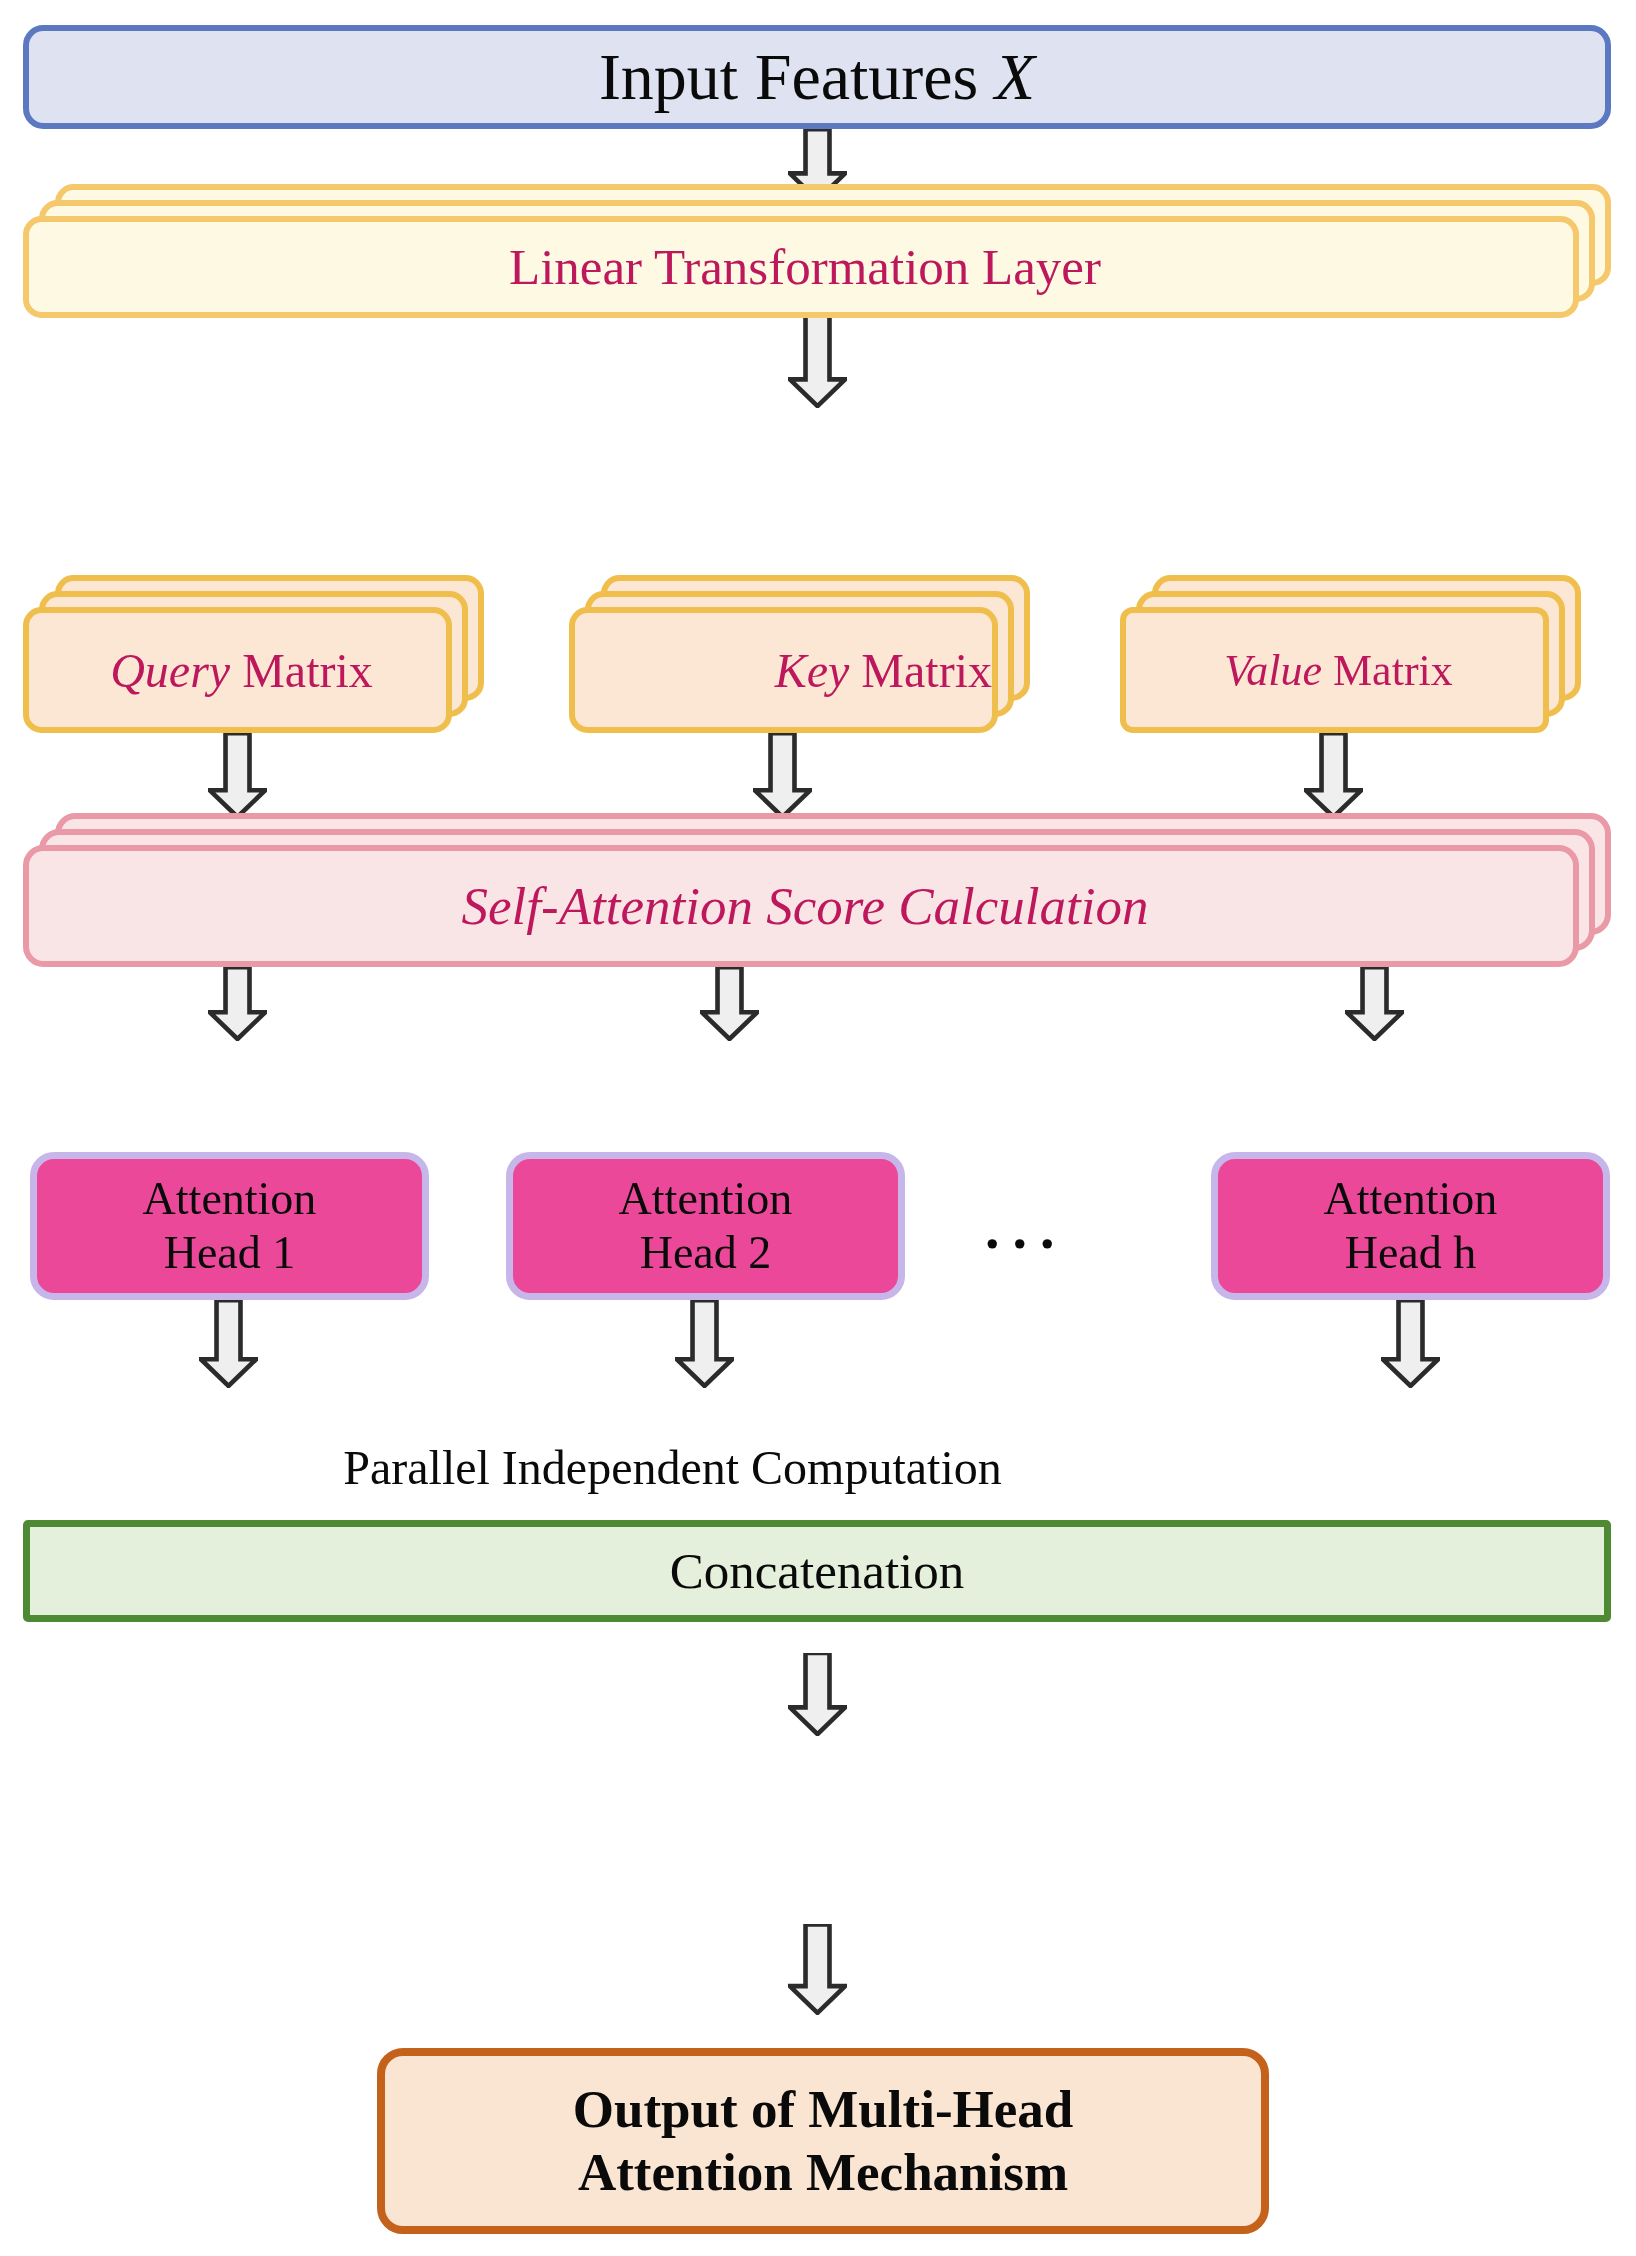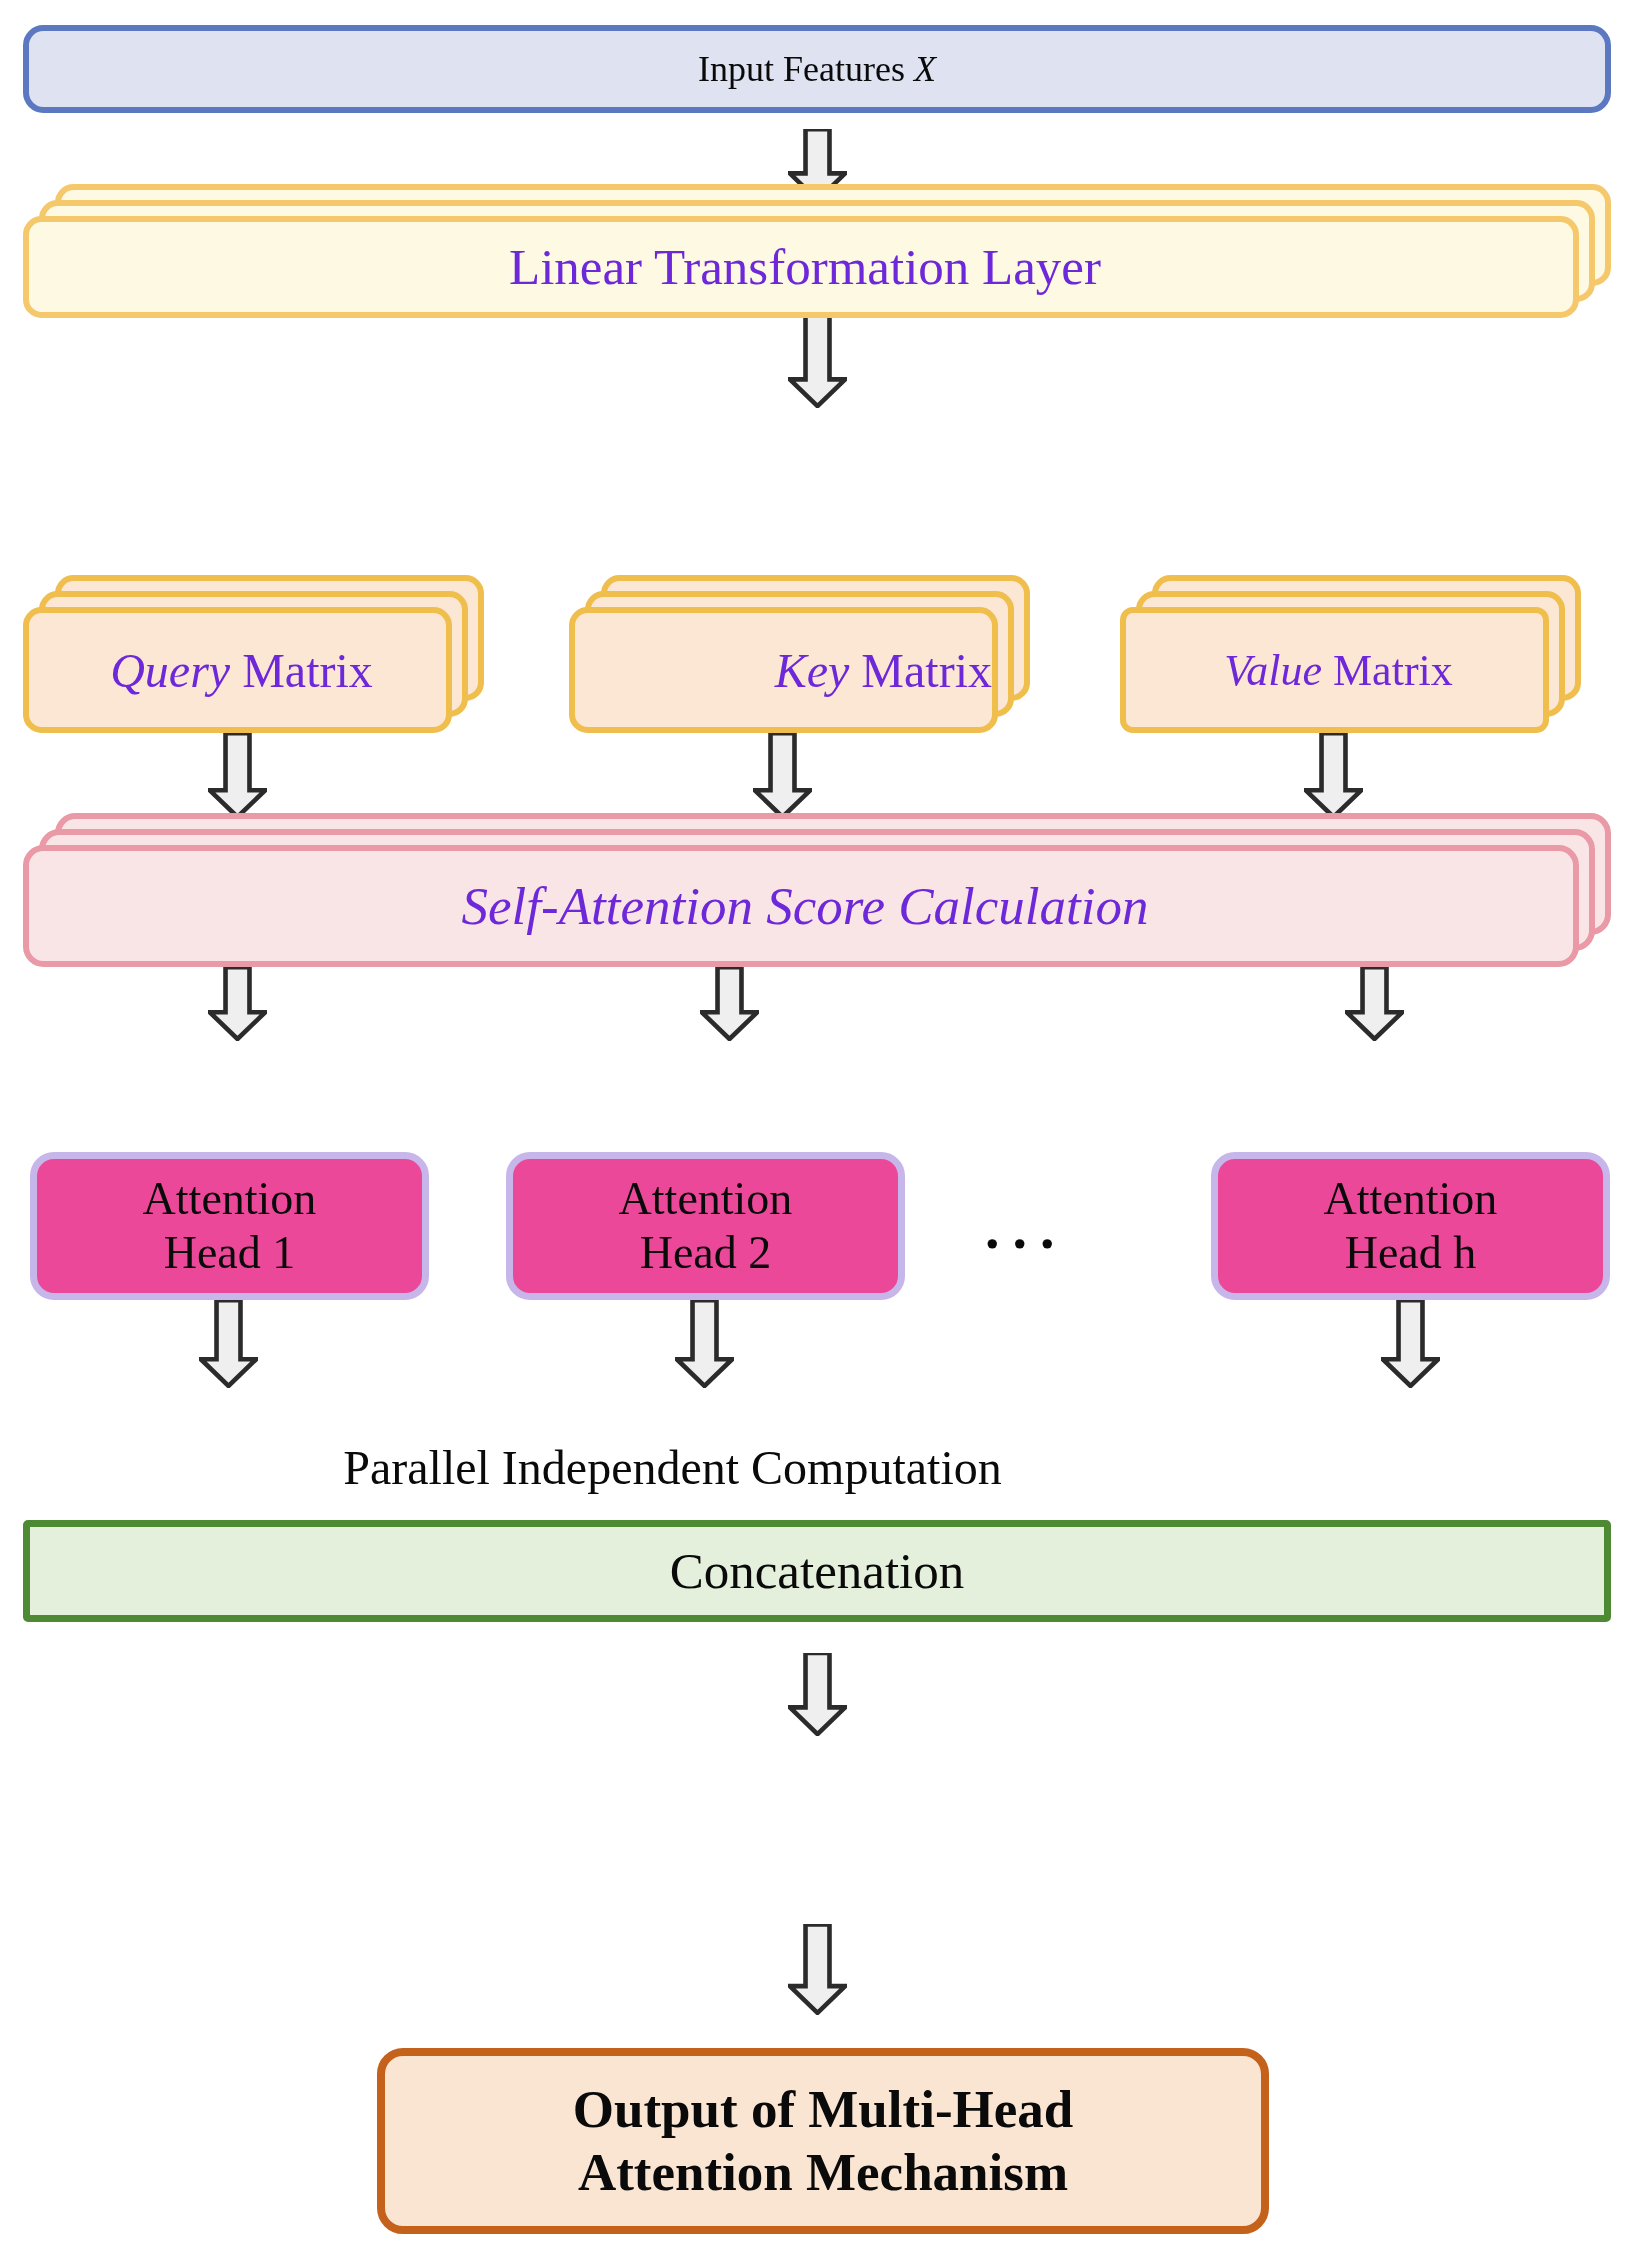--- a/index.html
+++ b/index.html
@@ -40,21 +40,21 @@
   .stack .card {
     position: absolute;
     box-sizing: border-box;
     border-style: solid;
   }
   .stack .front {
     display: flex;
     align-items: center;
     justify-content: center;
     text-align: center;
-    color: #6d28d9;
+    color: #be185d;
     padding-left: 8px;
   }
 
   
   .blue   { background: #DEE2F1; border-color: #5B78C0; }
   .yellow { background: #FDF9E3; border-color: #F6C86C; }
   .peach  { background: #FBE7D4; border-color: #EFBE4C; font-family: Liberation Serif, serif; }
   .pink   { background: #FAE5E6; border-color: #E99AA6; }
   .purple { background: #ec4899; border-color: #C6B6EA; }
   .green  { background: #E4EFDC; border-color: #4E8A34; }
@@ -83,21 +83,21 @@
     z-index: 6;
   }
 
   .ital { font-style: italic; }
 </style>
 </head>
 <body>
 
 <div id="canvas">
 
-  <div class="node blue" style="left:23px; top:25px; width:1588px; height:88px; border-width:6.5px; border-radius:20.4px; font-size:36px;">
+  <div class="node blue" style="left:23px; top:25px; width:1588px; height:104px; border-width:6.5px; border-radius:20.4px; font-size:66px;">
     <span><span>Input Features </span><span class="ital">X</span></span>
   </div>
 
   <svg class="arrow" style="left:788px; top:129px;" width="59" height="73" viewBox="0 0 64 79">
     <polygon points="19,0 45,0 45,48 62,48 32,77 2,48 19,48" fill="#EFEFEF" stroke="#2B2B2B" stroke-width="5"></polygon>
   </svg>
 
   <div class="stack" style="left:23px; top:184px; width:1588px; height:119px;">
     <div class="card yellow" style="left:32px; top:0px;  width:1556px; height:102px; border-width:6.5px; border-radius:18.6px;"></div>
     <div class="card yellow" style="left:16px; top:16px; width:1556px; height:102px; border-width:6.5px; border-radius:18.6px;"></div>

